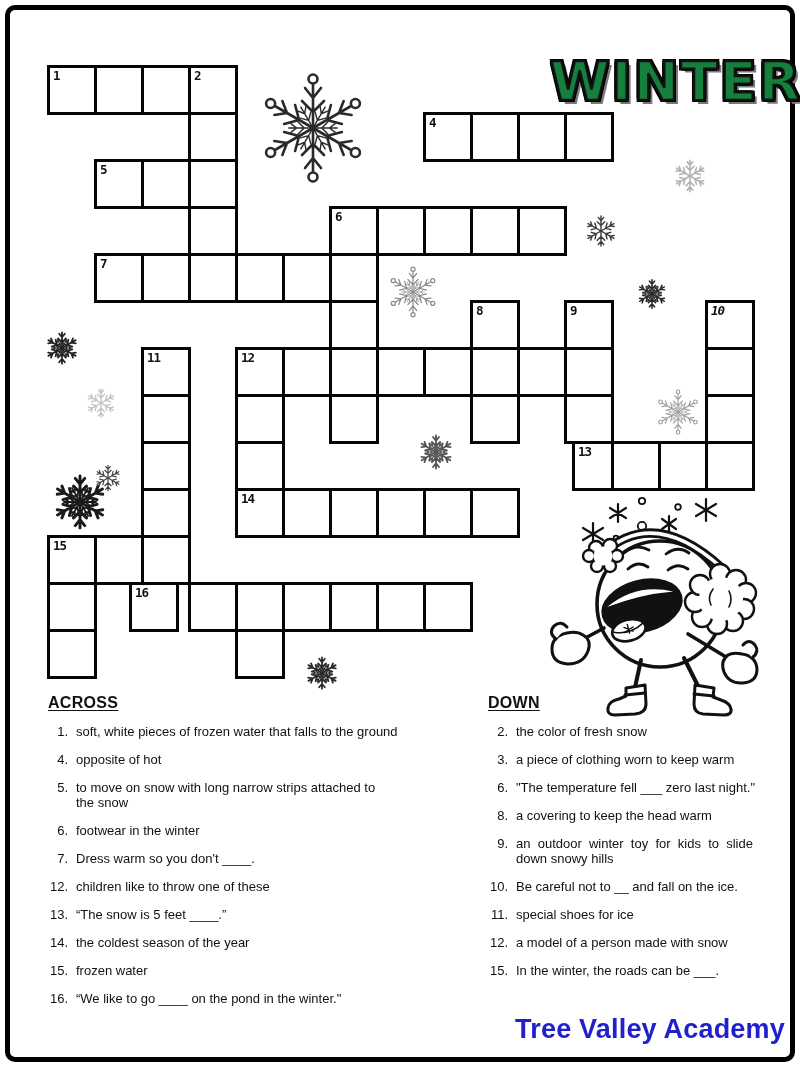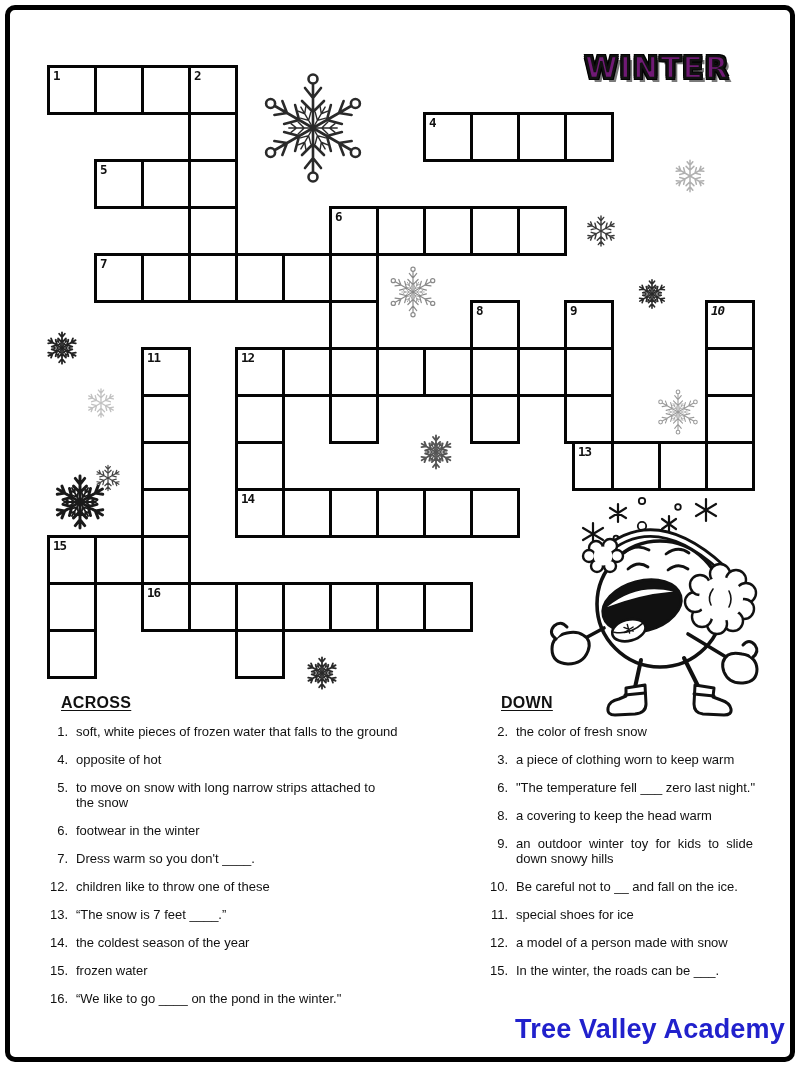--- a/index.html
+++ b/index.html
@@ -7,22 +7,22 @@
   body{
     width:800px;height:1067px;position:relative;overflow:hidden;
     font-family:"Liberation Sans", sans-serif;color:#111;
   }
   .frame{
     position:absolute;left:5px;top:5px;right:5px;bottom:5px;
     border:5px solid #000;border-radius:10px;pointer-events:none;
   }
   .title{
     position:absolute;left:550px;top:50px;width:215px;text-align:center;
-    font-family:"DejaVu Sans", sans-serif;font-size:30px;font-weight:900;
-    letter-spacing:2px;color:#701a75;-webkit-text-stroke:2.4px #111;
+    font-family:"DejaVu Sans", sans-serif;font-size:54px;font-weight:900;
+    letter-spacing:2px;color:#15803d;-webkit-text-stroke:2.4px #111;
     text-shadow:
       -2px -2px 0 #000, 2px -2px 0 #000, -2px 2px 0 #000, 2px 2px 0 #000,
       -2px 0 0 #000, 2px 0 0 #000, 0 -2px 0 #000, 0 2px 0 #000,
       4px 4px 0 #7a7a7a;
   }
   
   .cell{
     position:absolute;width:50px;height:50px;box-sizing:border-box;
     border:3px solid #050505;background:#fff;
   }
@@ -32,21 +32,21 @@
     font-size:12.5px;font-weight:600;letter-spacing:-1px;color:#111;
   }
   
   .flake{position:absolute;overflow:visible;pointer-events:none;}
   #snowman{position:absolute;left:538px;top:492px;width:246px;height:240px;pointer-events:none;}
   
   .clues{position:absolute;}
   #across-col{left:44px;top:694px;width:368px;}
   #down-col{left:484px;top:694px;width:290px;}
   .clues h2{
-    margin:0 0 13px 17px;font-size:16px;font-weight:bold;
+    margin:0 0 13px 4px;font-size:16px;font-weight:bold;
     text-decoration:underline;text-underline-offset:2px;letter-spacing:0.3px;
   }
   .clue{display:flex;gap:8px;margin-bottom:13.5px;font-size:13px;line-height:14.5px;}
   .clue .cn{flex:0 0 24px;text-align:right;}
   .clue .ct div{white-space:nowrap;}
   .clue .ct div.stretch{word-spacing:3.6px;}
   
   .brand{
     position:absolute;left:505px;top:1014px;width:290px;text-align:center;
     font-size:27px;font-weight:bold;letter-spacing:0.2px;
@@ -209,21 +209,21 @@
     <div class="cell" style="left: 329px; top: 488px;"></div>
     <div class="cell" style="left: 376px; top: 488px;"></div>
     <div class="cell" style="left: 423px; top: 488px;"></div>
     <div class="cell" style="left: 470px; top: 488px;"></div>
     <div class="cell" style="left: 47px; top: 535px;">
       <span class="cellnum">15</span>
     </div>
     <div class="cell" style="left: 94px; top: 535px;"></div>
     <div class="cell" style="left: 141px; top: 535px;"></div>
     <div class="cell" style="left: 47px; top: 582px;"></div>
-    <div class="cell" style="left: 141px; top: 582px;">
+    <div class="cell" style="left: 129px; top: 582px;">
       <span class="cellnum">16</span>
     </div>
     <div class="cell" style="left: 188px; top: 582px;"></div>
     <div class="cell" style="left: 235px; top: 582px;"></div>
     <div class="cell" style="left: 282px; top: 582px;"></div>
     <div class="cell" style="left: 329px; top: 582px;"></div>
     <div class="cell" style="left: 376px; top: 582px;"></div>
     <div class="cell" style="left: 423px; top: 582px;"></div>
     <div class="cell" style="left: 47px; top: 629px;"></div>
     <div class="cell" style="left: 235px; top: 629px;"></div>
@@ -342,21 +342,21 @@
       </div>
       <div class="clue">
         <span class="cn">12.</span>
         <span class="ct">
           <div>children like to throw one of these</div>
         </span>
       </div>
       <div class="clue">
         <span class="cn">13.</span>
         <span class="ct">
-          <div>“The snow is 7 feet ____.”</div>
+          <div>“The snow is 5 feet ____.”</div>
         </span>
       </div>
       <div class="clue">
         <span class="cn">14.</span>
         <span class="ct">
           <div>the coldest season of the year</div>
         </span>
       </div>
       <div class="clue">
         <span class="cn">15.</span>

